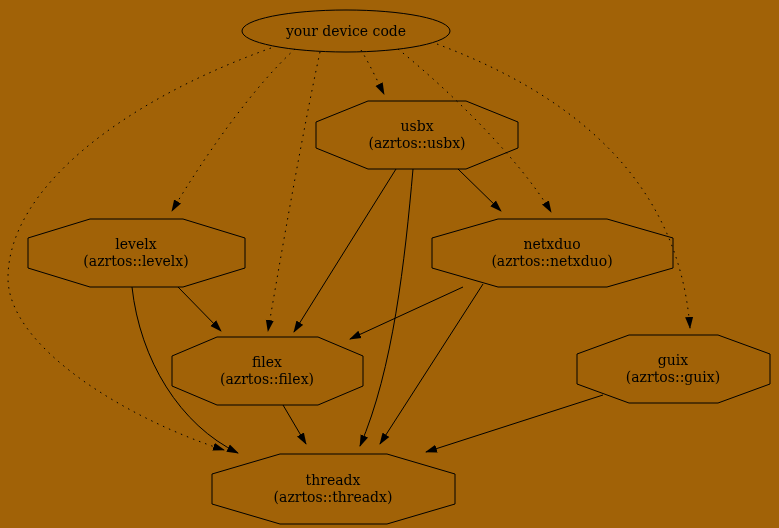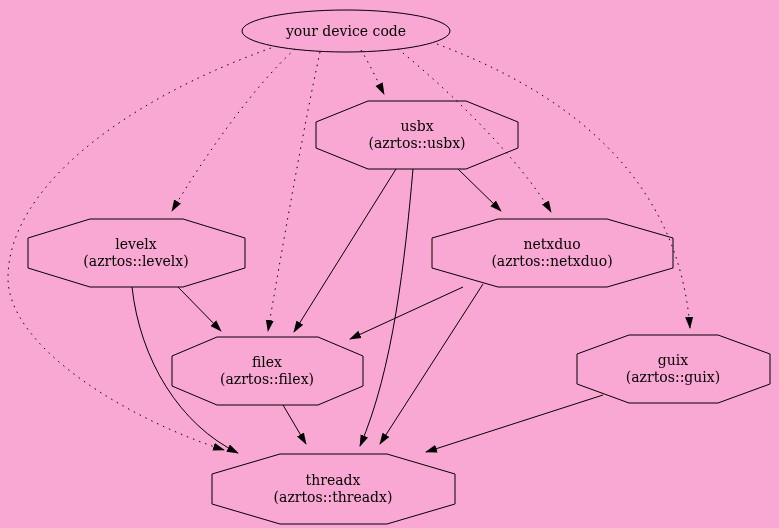--- a/index.html
+++ b/index.html
@@ -8,21 +8,21 @@
     background: #ffffff;
     width: 779px;
     height: 528px;
     overflow: hidden;
     font-family: "DejaVu Serif", serif;
   }
   .canvas {
     position: relative;
     width: 779px;
     height: 528px;
-    background: #f9a8d4;
+    background: #a16207;
   }
   svg { display: block; }
   .node-shape {
     fill: none;
     stroke: #000000;
     stroke-width: 1;
   }
   .node-label {
     fill: #000000;
     font-family: "DejaVu Serif", serif;

